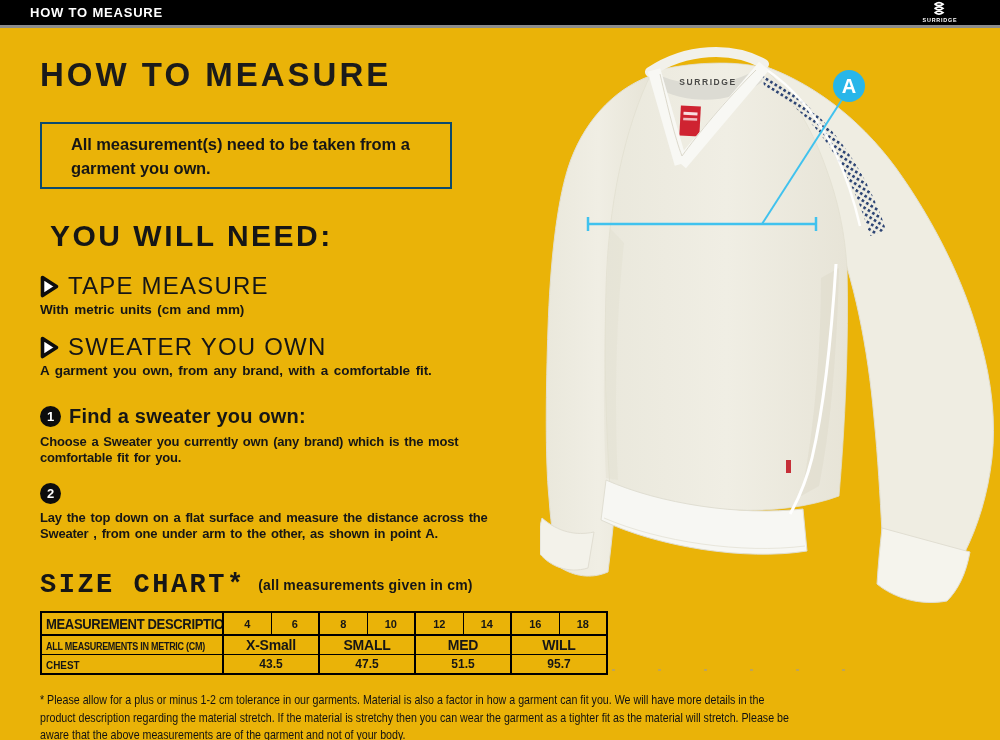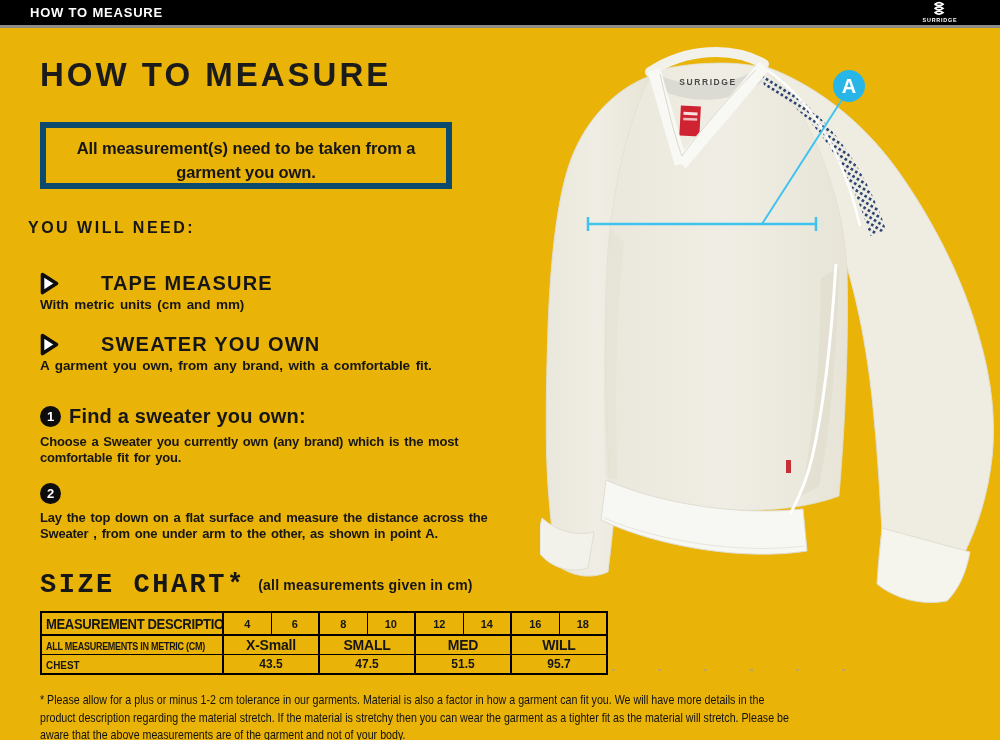--- a/index.html
+++ b/index.html
@@ -8,31 +8,31 @@
   .screen { position:relative; width:1000px; height:740px; background:#eab308; overflow:hidden; }
 
   
   .topbar { position:absolute; left:0; top:0; width:1000px; height:25px; background:#000; }
   .topbar-title { position:absolute; left:30px; top:5px; color:#fff; font-size:13px; font-weight:bold; letter-spacing:.8px; }
   .topbar-logo { position:absolute; right:36px; top:1px; width:48px; height:23px; }
   .bar-rule { position:absolute; left:0; top:25px; width:1000px; height:3px; background:#8c8c8c; }
 
   
   .h1 { position:absolute; left:40px; top:56px; font-size:33px; font-weight:bold; letter-spacing:3px; color:#1b1b1b; white-space:nowrap; }
-  .notice { position:absolute; left:40px; top:122px; width:412px; height:67px; border:6px solid #0c4a6e; padding:9px 12px;text-align:center; }
+  .notice { position:absolute; left:40px; top:122px; width:412px; height:67px; border:2px solid #0c4a6e; padding:9px 29px; }
   .notice-text { font-size:16.5px; font-weight:bold; line-height:1.45; letter-spacing:-.1px; }
 
-  .ywn-title { position:absolute; left:28px; top:219px; font-size:16px; font-weight:bold; letter-spacing:2.5px; }
+  .ywn-title { position:absolute; left:50px; top:219px; font-size:30px; font-weight:bold; letter-spacing:2.5px; }
 
   .need-item { position:absolute; left:40px; }
   .need-item.first { top:272px; }
   .need-item.second { top:333px; }
   .need-head { display:flex; align-items:center; gap:9px; }
   .tri-icon { width:19px; height:23px; flex:0 0 auto; }
-  .need-name { font-size:20px; font-weight:bold; letter-spacing:1.2px; white-space:nowrap;margin-left:33px; }
+  .need-name { font-size:24px; font-weight:normal; letter-spacing:1.2px; white-space:nowrap; }
   .need-desc { margin-top:2px; font-size:13.5px; font-weight:bold; letter-spacing:-.1px; word-spacing:2px; white-space:nowrap; }
 
   .step { position:absolute; left:40px; width:490px; }
   .step.one { top:405px; }
   .step.two { top:483px; }
   .step-head { display:flex; align-items:center; gap:8px; }
   .step-num { width:21px; height:21px; border-radius:50%; background:#0d0d0d; color:#fff; font-size:13px; font-weight:bold; display:flex; align-items:center; justify-content:center; flex:0 0 auto; }
   .step-title { font-size:20px; font-weight:bold; letter-spacing:.2px; white-space:nowrap;text-align:center; }
   .step-desc { margin-top:6px; font-size:13px; font-weight:bold; line-height:15.5px; letter-spacing:-.2px; word-spacing:1.5px; width:488px; }
 

